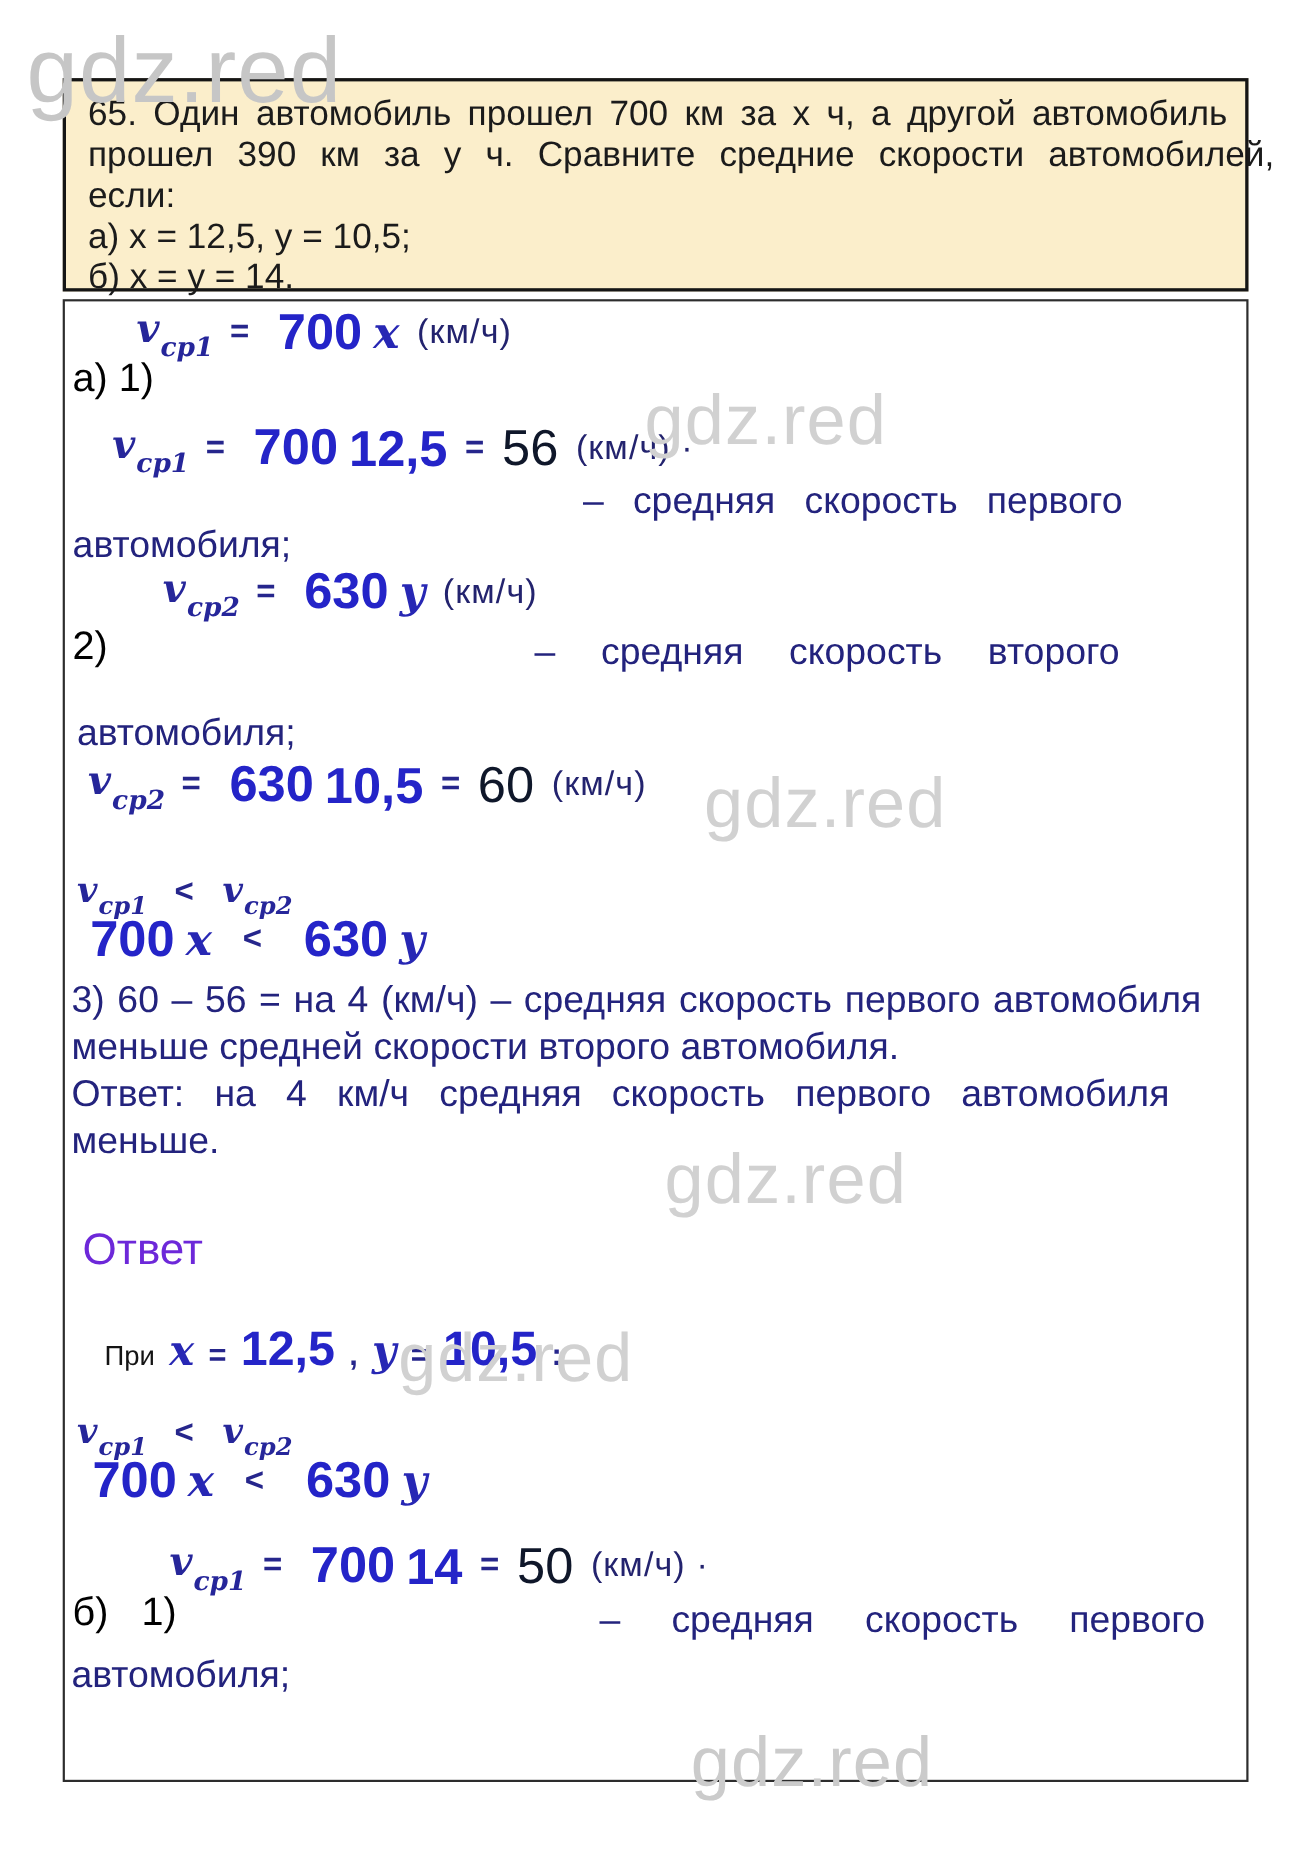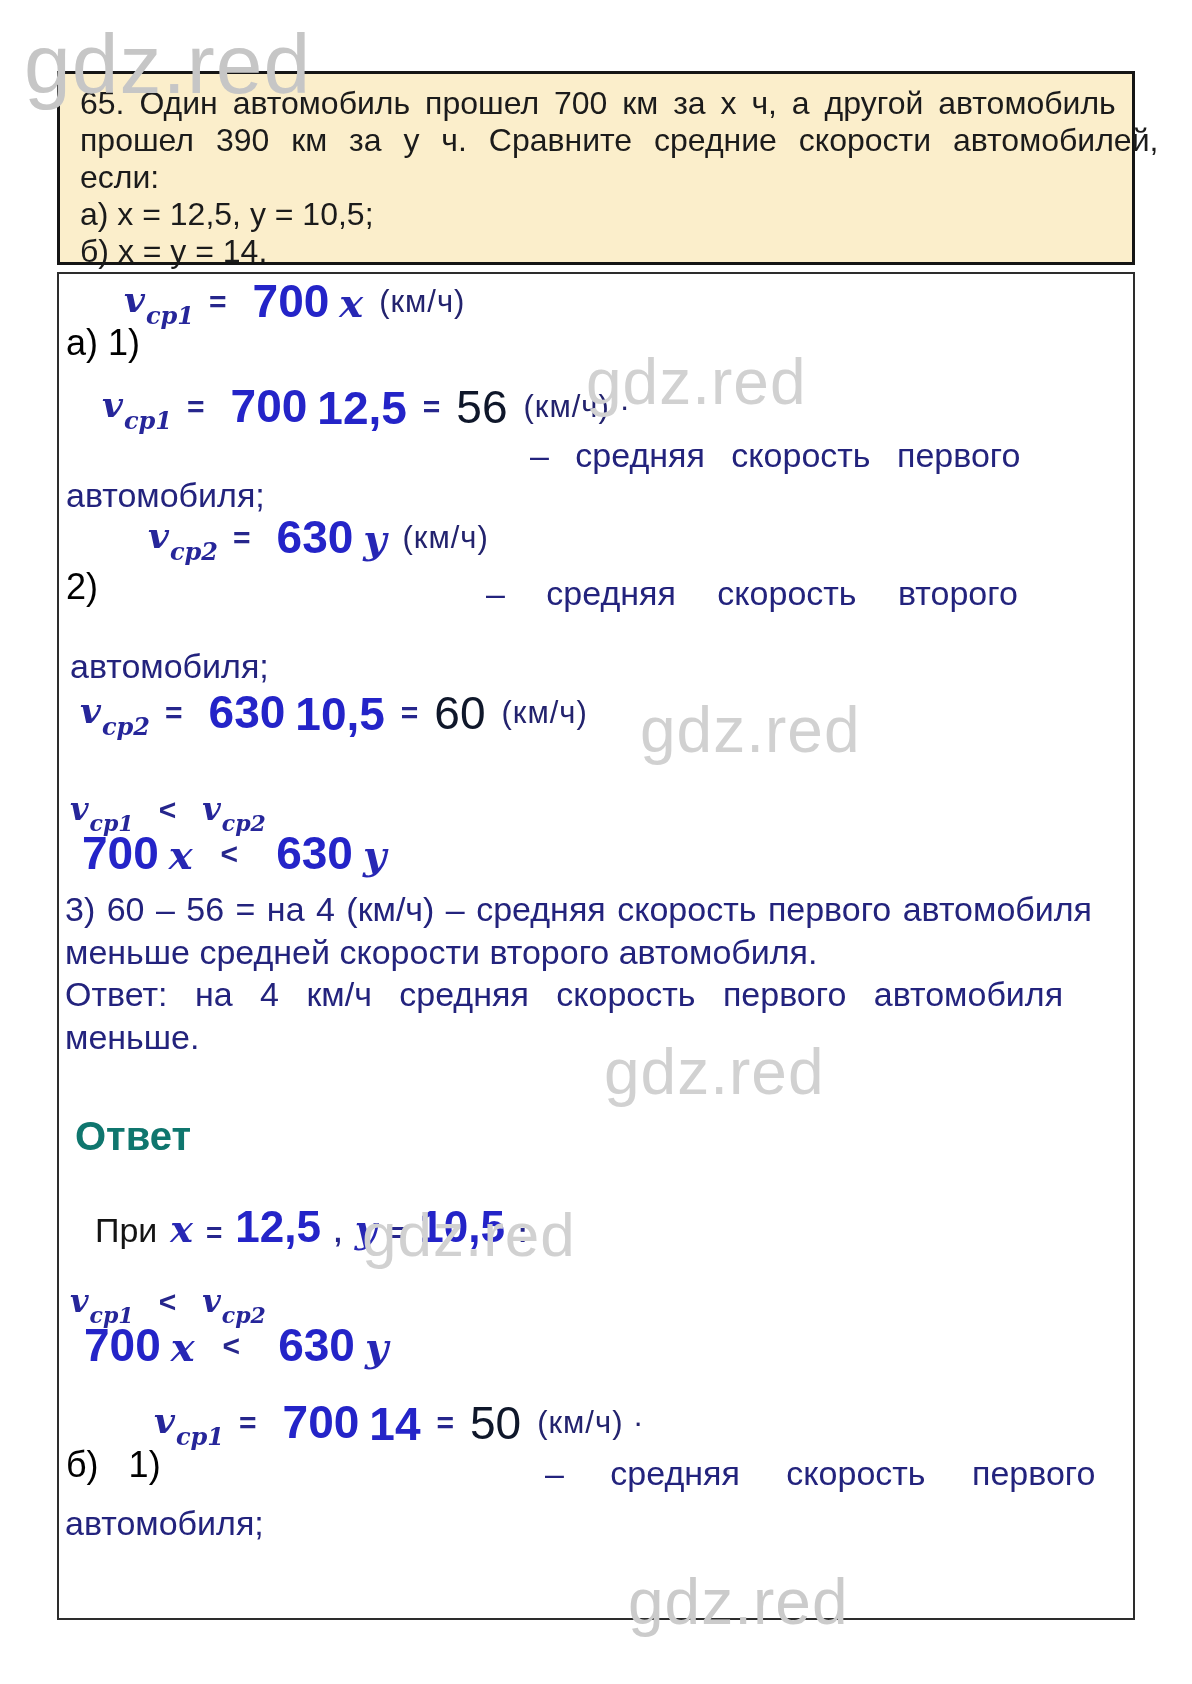--- a/index.html
+++ b/index.html
@@ -25,21 +25,21 @@
   .p-line { line-height:37px; white-space:nowrap; }
   .p-ws1 { word-spacing:6px; }
   .p-ws2 { word-spacing:13px; }
 
   
   .solution-box { position:absolute; left:57px; top:258px; width:1078px; height:1348px;
                   background:#ffffff; border:2px solid #2d2d2d; z-index:10; }
 
   .blabel { position:absolute; font-size:36px; color:#000000; white-space:nowrap; }
   .ntext  { position:absolute; font-size:34px; color:#23237d; white-space:nowrap; }
-  .gray-label { position:absolute; font-size:40px; color:#0f766e;font-weight:bold; }
+  .gray-label { position:absolute; font-size:40px; color:#6d28d9; }
 
   
   .formula { position:absolute; display:flex; align-items:center; gap:16px; }
   .vterm { font-family:"DejaVu Serif",serif; font-style:italic; font-weight:bold;
            font-size:36px; color:#26269a; white-space:nowrap; }
   .vterm sub { font-size:24px; position:relative; top:4px; left:1px; }
   .vterm-sm { font-size:32px; }
   .vterm-sm sub { font-size:22px; }
   .op { font-weight:bold; font-size:30px; color:#26268c; }
   .frac { display:inline-flex; align-items:center; }
@@ -51,21 +51,21 @@
              font-size:40px; color:#2727b4; }
   .den-num { font-weight:bold; font-size:46px; color:#2424c8;
              font-family:"Liberation Sans",sans-serif; }
   .result { font-weight:normal; font-size:46px; color:#0f172a; }
   .unit { font-size:31px; color:#23236e; letter-spacing:1px; white-space:nowrap; }
 
   .cmp { position:absolute; display:flex; align-items:baseline; gap:26px; }
   .fraccmp { position:absolute; display:flex; align-items:center; gap:28px; }
 
   .pri { position:absolute; display:flex; align-items:baseline; gap:13px; }
-  .pri .pri-word { font-size:34px; color:#141414; }
+  .pri .pri-word { font-size:25px; color:#141414; }
   .pri .pri-var { font-family:"DejaVu Serif",serif; font-style:italic; font-weight:bold;
                   font-size:38px; color:#2727b4; }
   .pri .pri-num { font-weight:bold; font-size:44px; color:#2424c8; }
   .pri .pri-op  { font-weight:bold; font-size:28px; color:#26268c; }
 
   
   .l-a1 { left:7px;  top:48px; }
   .f1   { left:65px; top:4px; }
   .f2   { left:43px; top:106px; }
   .t1   { left:471px; top:162px; word-spacing:17px; }

